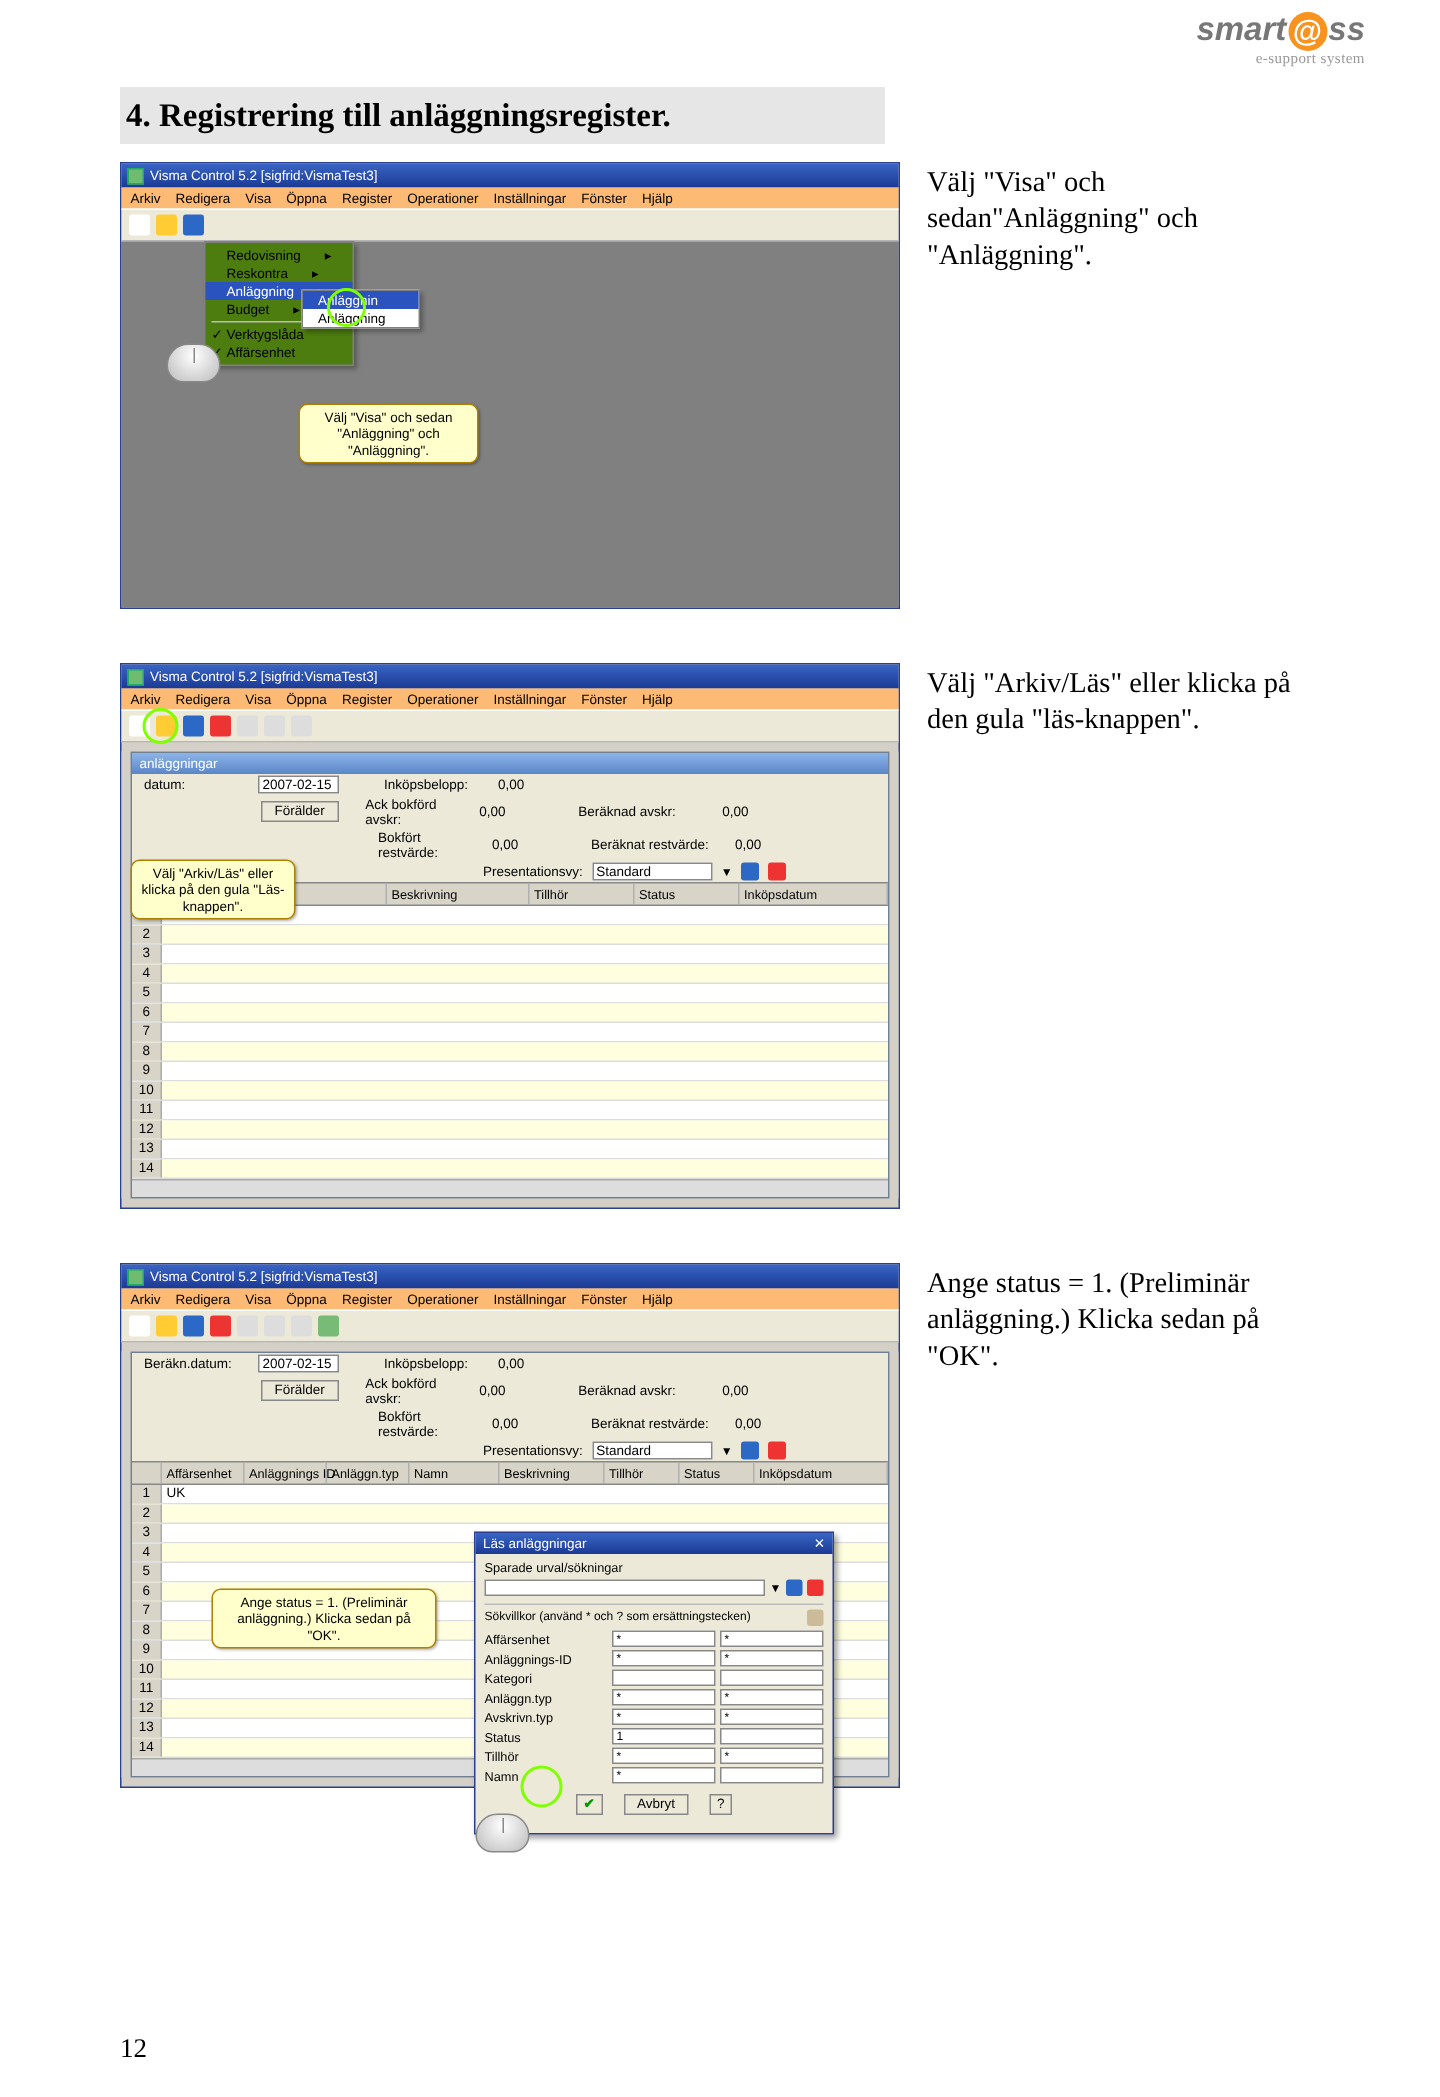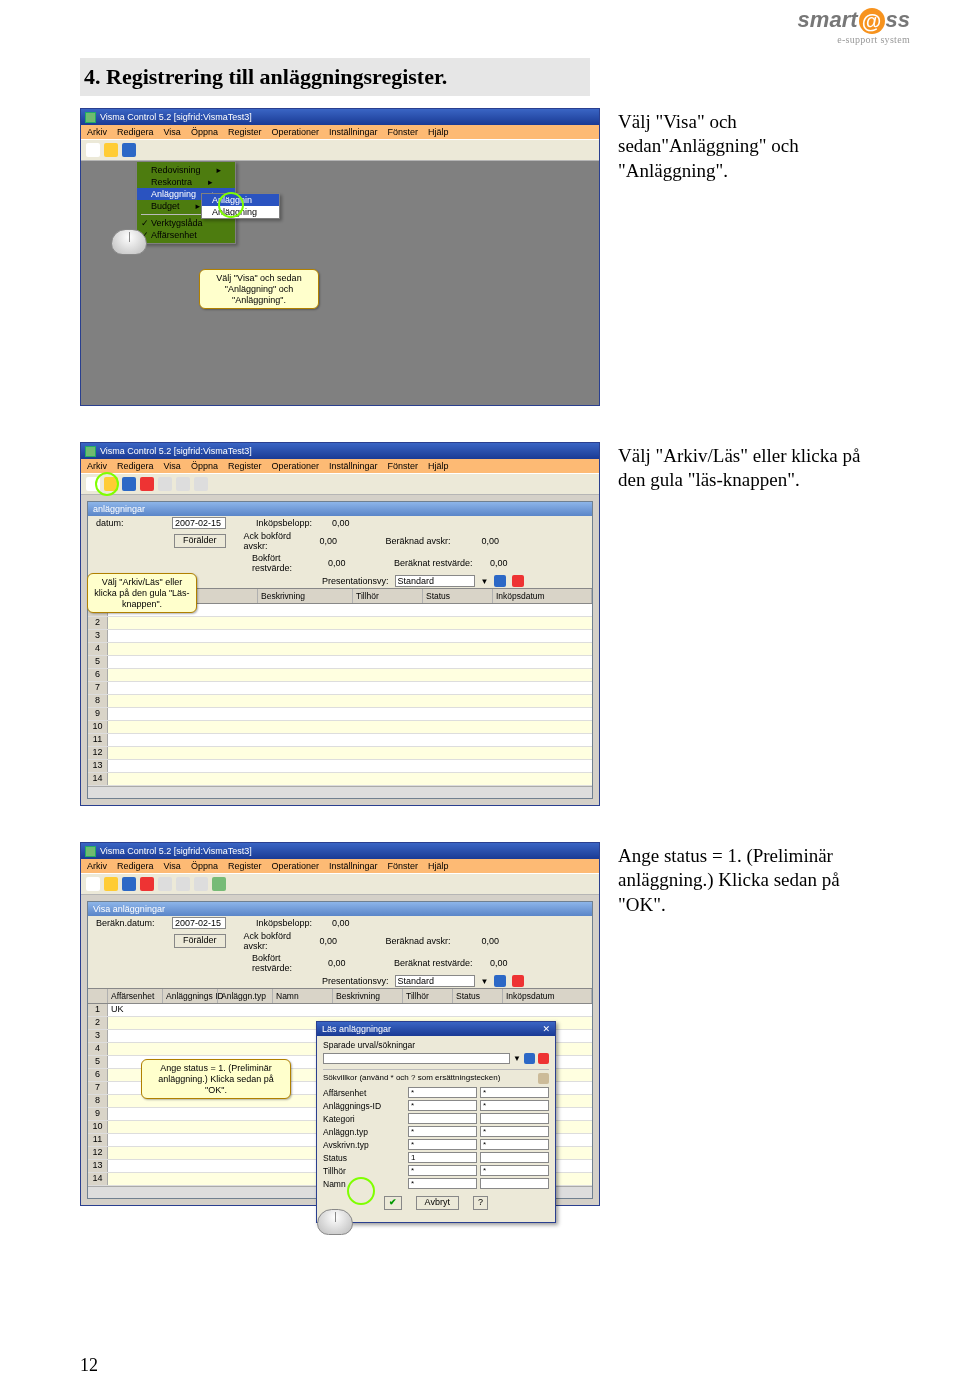--- a/index.html
+++ b/index.html
@@ -523,23 +523,20 @@
           <div class="tbi" style="background:#fc3"></div>
           <div class="tbi" style="background:#2c68c6"></div>
           <div class="tbi" style="background:#e33"></div>
           <div class="tbi" style="background:#ddd"></div>
           <div class="tbi" style="background:#ddd"></div>
           <div class="tbi" style="background:#ddd"></div>
           <div class="tbi" style="background:#7b7"></div>
         </div>
         <div class="client" style="position:relative">
           <div class="subwin">
-            <div class="subbar">
-                <span>Visa anläggningar</span>
-              </div>
             <div class="formrow">
               <span class="lbl">Beräkn.datum:</span>
               <span class="field" style="width:54px">2007-02-15</span>
               <span style="width:18px"></span>
               <span class="lbl">Inköpsbelopp:</span>
               <span class="val">0,00</span>
             </div>
             <div class="formrow">
               <span style="width:72px"></span>
               <span class="btn">Förälder</span>

